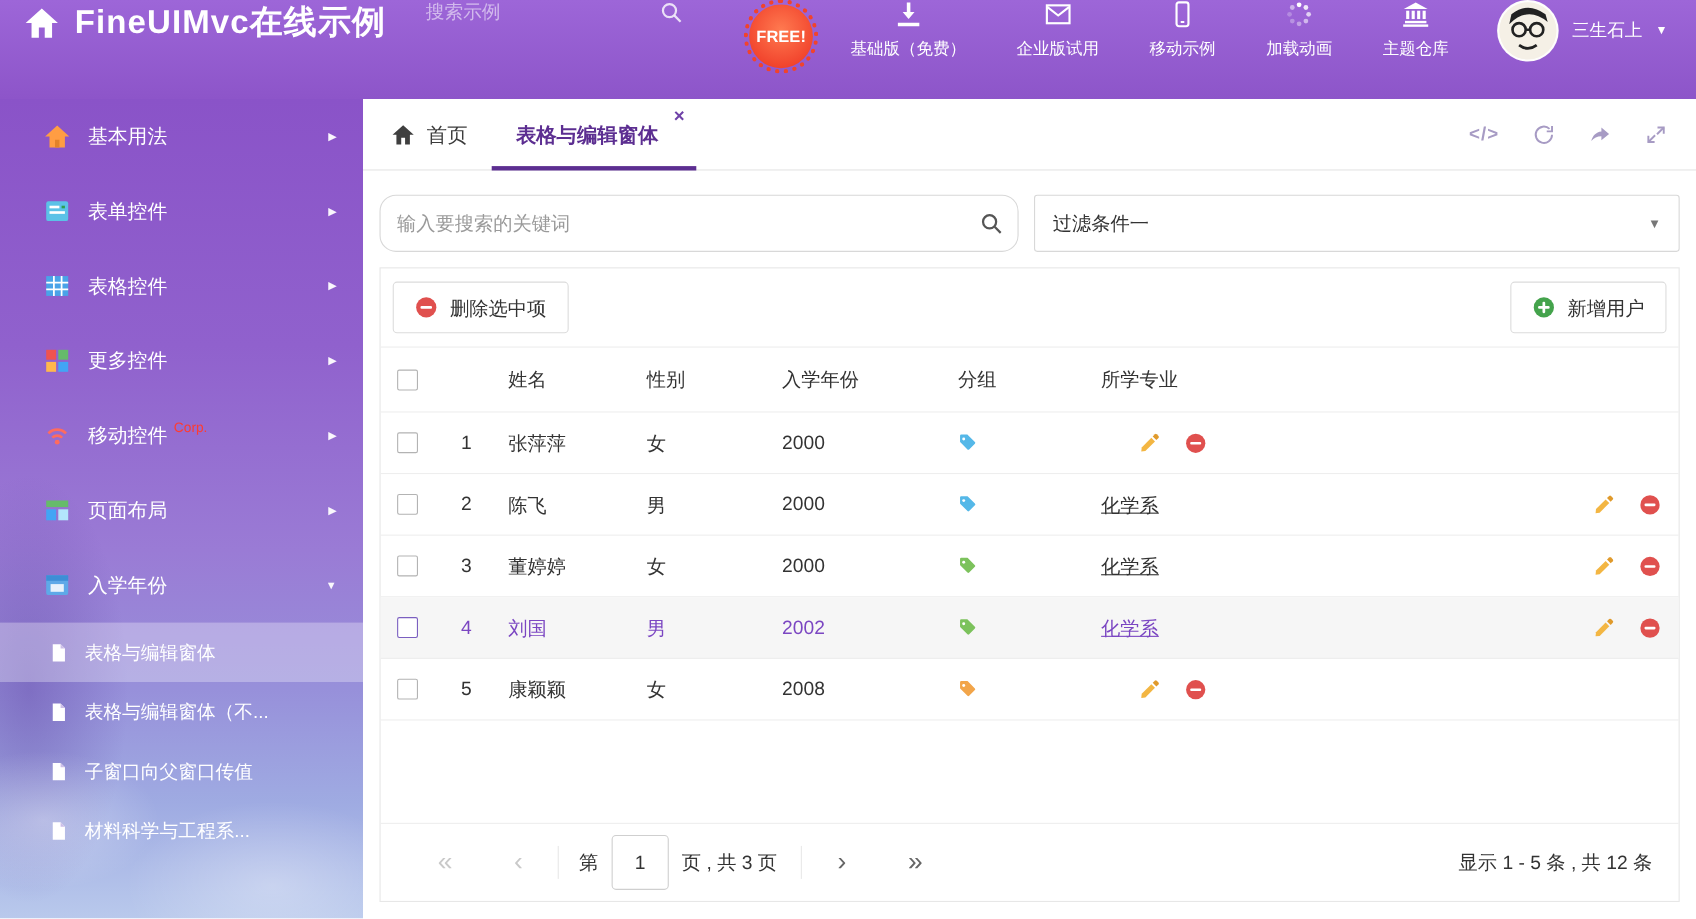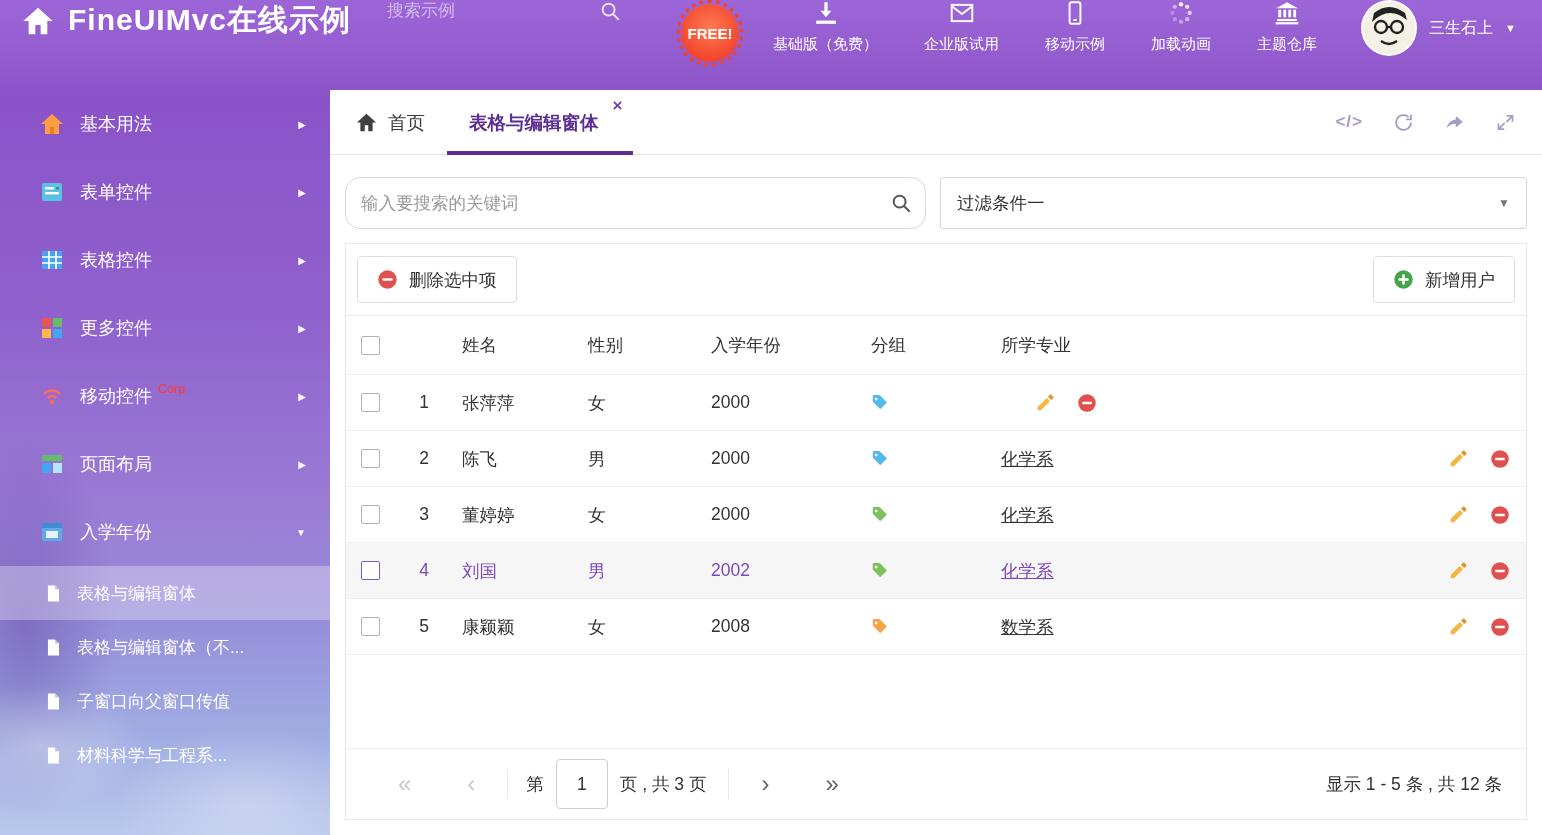--- a/index.html
+++ b/index.html
@@ -527,21 +527,20 @@
           <span class="c-gender">女</span>
           <span class="c-year">2008</span>
           <span class="c-group">
               <span style="color: rgb(242, 165, 74);">
                 <svg class="tag" viewBox="0 0 24 24" fill="currentColor">
                   <path d="M2.5 3A1.5 1.5 0 0 1 4 1.5h7.4c.4 0 .8.16 1.06.44l9.1 9.1a1.5 1.5 0 0 1 0 2.12l-7.4 7.4a1.5 1.5 0 0 1-2.12 0l-9.1-9.1A1.5 1.5 0 0 1 2.5 10.9z"></path>
                   <circle cx="7.2" cy="7.2" r="1.9" fill="#fff"></circle>
                 </svg>
               </span>
             </span>
-          <span class="c-major"><span class="link">数学系</span></span>
           <span class="c-acts">
             <svg viewBox="0 0 24 24">
                 <path fill="#f3b643" d="M3.5 16.5 14 6l4 4L7.5 20.5 3 21z"></path>
                 <path fill="#e09a2b" d="M15.5 4.5 17.8 2.2a1.5 1.5 0 0 1 2.1 0l1.9 1.9a1.5 1.5 0 0 1 0 2.1L19.5 8.5z"></path>
               </svg>
             <svg viewBox="0 0 24 24">
                 <circle cx="12" cy="12" r="10.5" fill="#e0504e"></circle>
                 <rect x="6" y="10.6" width="12" height="2.8" rx="1.2" fill="#fff"></rect>
               </svg>
           </span>

